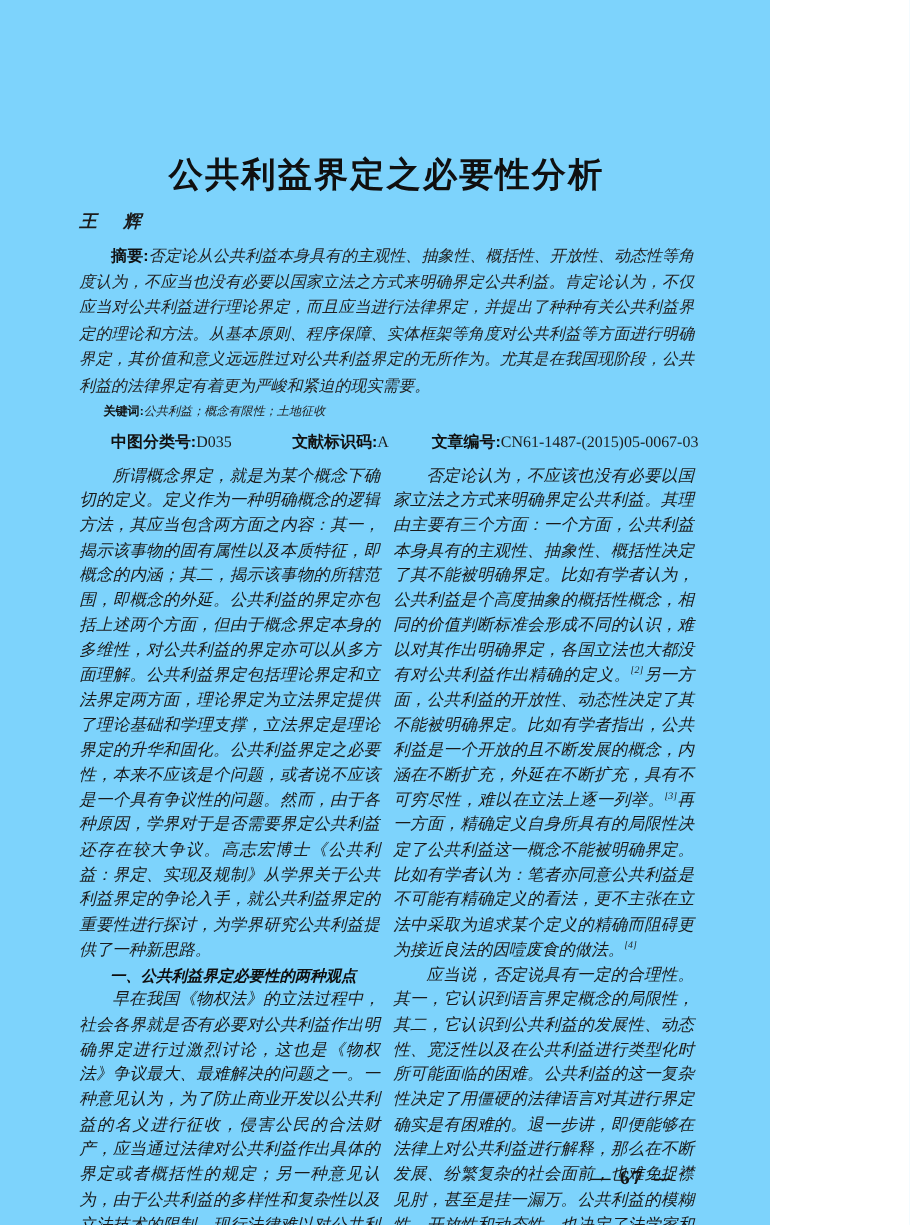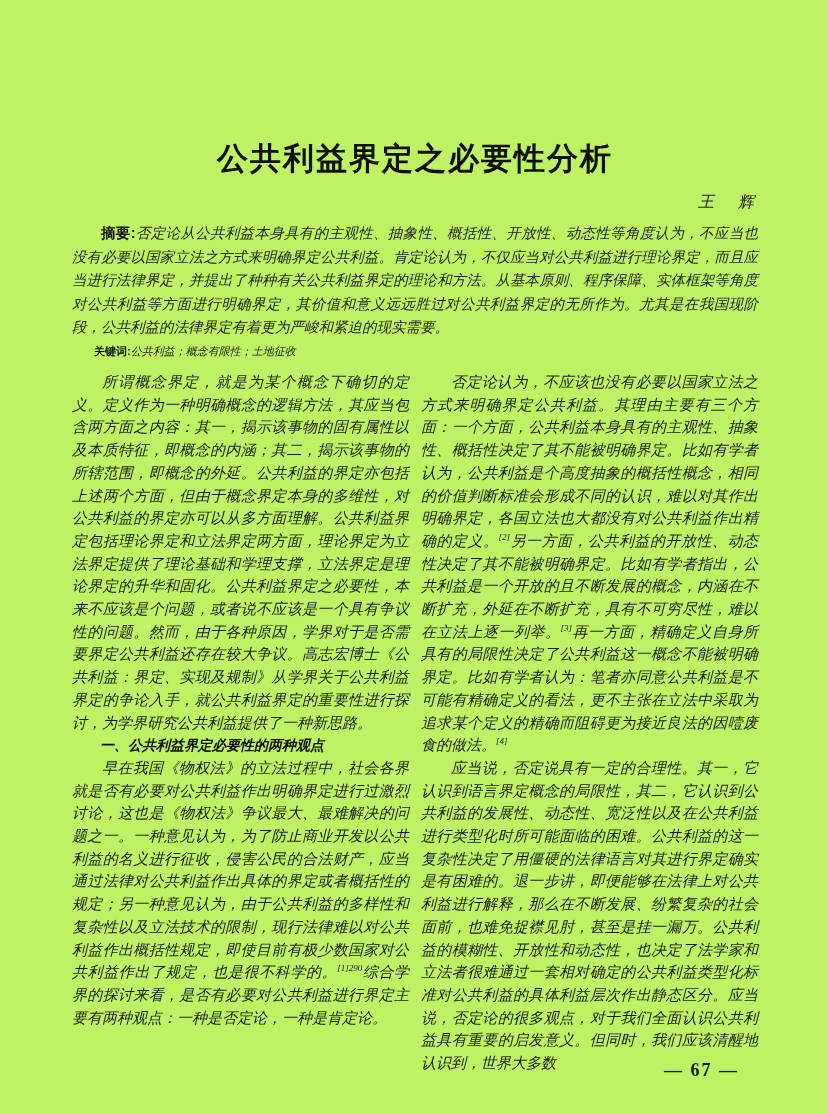--- a/index.html
+++ b/index.html
@@ -2,23 +2,23 @@
 <html><head>
 <meta charset="utf-8">
 <style>
   html, body {
     margin: 0;
     padding: 0;
     background: #ffffff;
   }
   .page {
     position: relative;
-    width: 827px;
+    width: 700px;
     height: 1114px;
-    background: #bef264;
+    background: #7dd3fc;
     color: #1c1c1c;
     box-sizing: border-box;
     padding: 0 69px 0 72px;
     overflow: hidden;
     font-family: "Liberation Serif", "DejaVu Serif", serif;
   }
   .article-title {
     margin-top: 138px;
     text-align: center;
     font-size: 31px;
@@ -33,25 +33,26 @@
     text-align: center;
     font-size: 19px;
     line-height: 26px;
     font-style: italic;
     font-weight: 600;
     letter-spacing: 1px;
     color: #1a1a1a;
   }
   .article-author {
     margin-top: 10px;
-    text-align: right;
+    text-align: left;
     font-size: 16px;
     line-height: 24px;
     font-style: italic;
     letter-spacing: 4px;
+    font-weight: bold;
   }
   .abstract-block {
     margin-top: 8px;
     font-size: 14.5px;
     line-height: 23.5px;
     text-align: justify;
   }
   .abstract-block p {
     margin: 0;
     text-indent: 2em;
@@ -136,20 +137,25 @@
 <div class="page">
 
   <div class="article-title">公共利益界定之必要性分析</div>
 
 
   <div class="article-author">王　辉</div>
 
   <div class="abstract-block">
     <p><span class="meta-label">摘要:</span><span class="kai-text">否定论从公共利益本身具有的主观性、抽象性、概括性、开放性、动态性等角度认为，不应当也没有必要以国家立法之方式来明确界定公共利益。肯定论认为，不仅应当对公共利益进行理论界定，而且应当进行法律界定，并提出了种种有关公共利益界定的理论和方法。从基本原则、程序保障、实体框架等角度对公共利益等方面进行明确界定，其价值和意义远远胜过对公共利益界定的无所作为。尤其是在我国现阶段，公共利益的法律界定有着更为严峻和紧迫的现实需要。</span></p>
     <p class="keywords-line"><span class="meta-label">关键词:</span><span class="kai-text">公共利益；概念有限性；土地征收</span></p>
+    <div class="class-line">
+      <span class="class-item"><span class="meta-label">中图分类号:</span><span class="meta-value">D035</span></span>
+      <span class="class-item gap-a"><span class="meta-label">文献标识码:</span><span class="meta-value">A</span></span>
+      <span class="class-item gap-b"><span class="meta-label">文章编号:</span><span class="meta-value">CN61-1487-(2015)05-0067-03</span></span>
+    </div>
   </div>
 
   <div class="columns">
     <div class="col">
       <p>所谓概念界定，就是为某个概念下确切的定义。定义作为一种明确概念的逻辑方法，其应当包含两方面之内容：其一，揭示该事物的固有属性以及本质特征，即概念的内涵；其二，揭示该事物的所辖范围，即概念的外延。公共利益的界定亦包括上述两个方面，但由于概念界定本身的多维性，对公共利益的界定亦可以从多方面理解。公共利益界定包括理论界定和立法界定两方面，理论界定为立法界定提供了理论基础和学理支撑，立法界定是理论界定的升华和固化。公共利益界定之必要性，本来不应该是个问题，或者说不应该是一个具有争议性的问题。然而，由于各种原因，学界对于是否需要界定公共利益还存在较大争议。高志宏博士《公共利益：界定、实现及规制》从学界关于公共利益界定的争论入手，就公共利益界定的重要性进行探讨，为学界研究公共利益提供了一种新思路。</p>
       <p class="section-heading">一、公共利益界定必要性的两种观点</p>
       <p>早在我国《物权法》的立法过程中，社会各界就是否有必要对公共利益作出明确界定进行过激烈讨论，这也是《物权法》争议最大、最难解决的问题之一。一种意见认为，为了防止商业开发以公共利益的名义进行征收，侵害公民的合法财产，应当通过法律对公共利益作出具体的界定或者概括性的规定；另一种意见认为，由于公共利益的多样性和复杂性以及立法技术的限制，现行法律难以对公共利益作出概括性规定，即使目前有极少数国家对公共利益作出了规定，也是很不科学的。<sup>[1]290</sup>综合学界的探讨来看，是否有必要对公共利益进行界定主要有两种观点：一种是否定论，一种是肯定论。</p>
     </div>
     <div class="col">
       <p>否定论认为，不应该也没有必要以国家立法之方式来明确界定公共利益。其理由主要有三个方面：一个方面，公共利益本身具有的主观性、抽象性、概括性决定了其不能被明确界定。比如有学者认为，公共利益是个高度抽象的概括性概念，相同的价值判断标准会形成不同的认识，难以对其作出明确界定，各国立法也大都没有对公共利益作出精确的定义。<sup>[2]</sup>另一方面，公共利益的开放性、动态性决定了其不能被明确界定。比如有学者指出，公共利益是一个开放的且不断发展的概念，内涵在不断扩充，外延在不断扩充，具有不可穷尽性，难以在立法上逐一列举。<sup>[3]</sup>再一方面，精确定义自身所具有的局限性决定了公共利益这一概念不能被明确界定。比如有学者认为：笔者亦同意公共利益是不可能有精确定义的看法，更不主张在立法中采取为追求某个定义的精确而阻碍更为接近良法的因噎废食的做法。<sup>[4]</sup></p>

